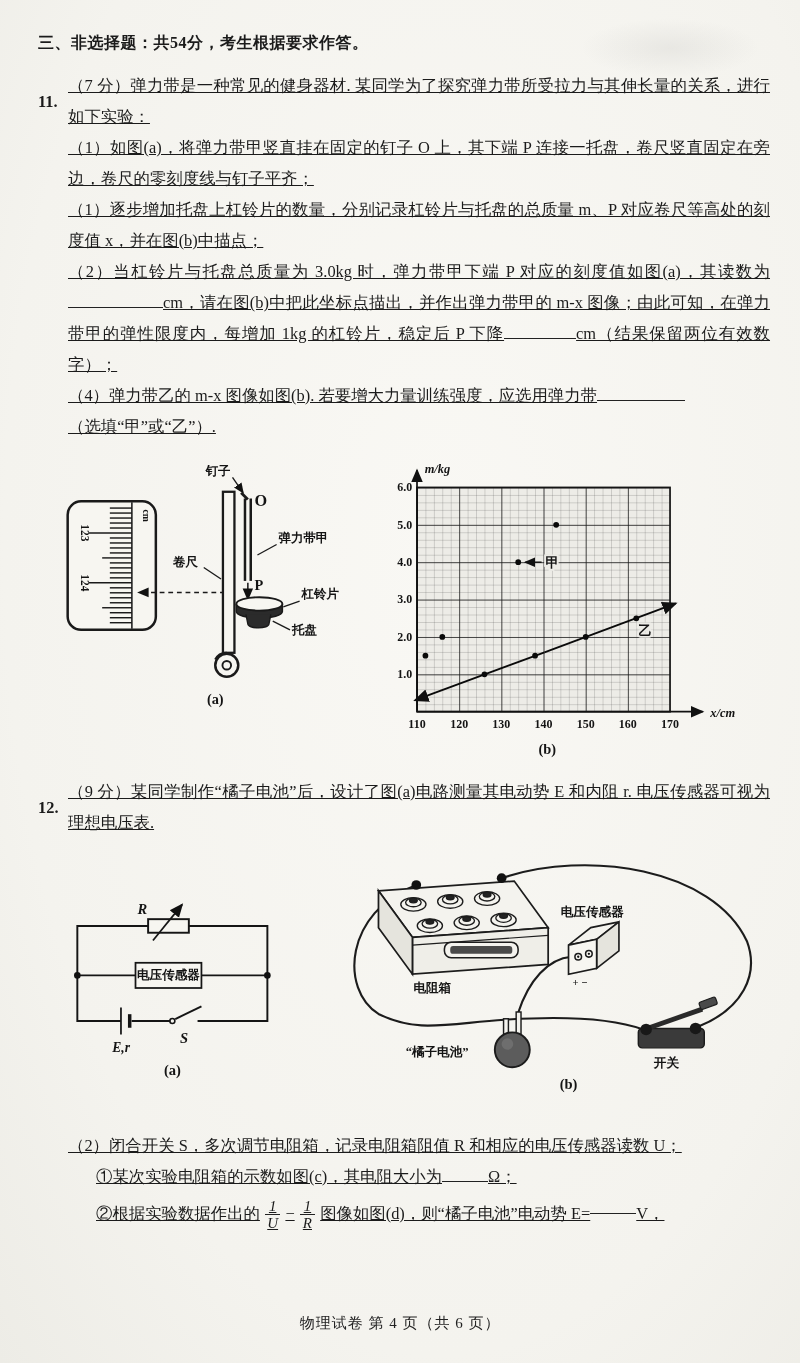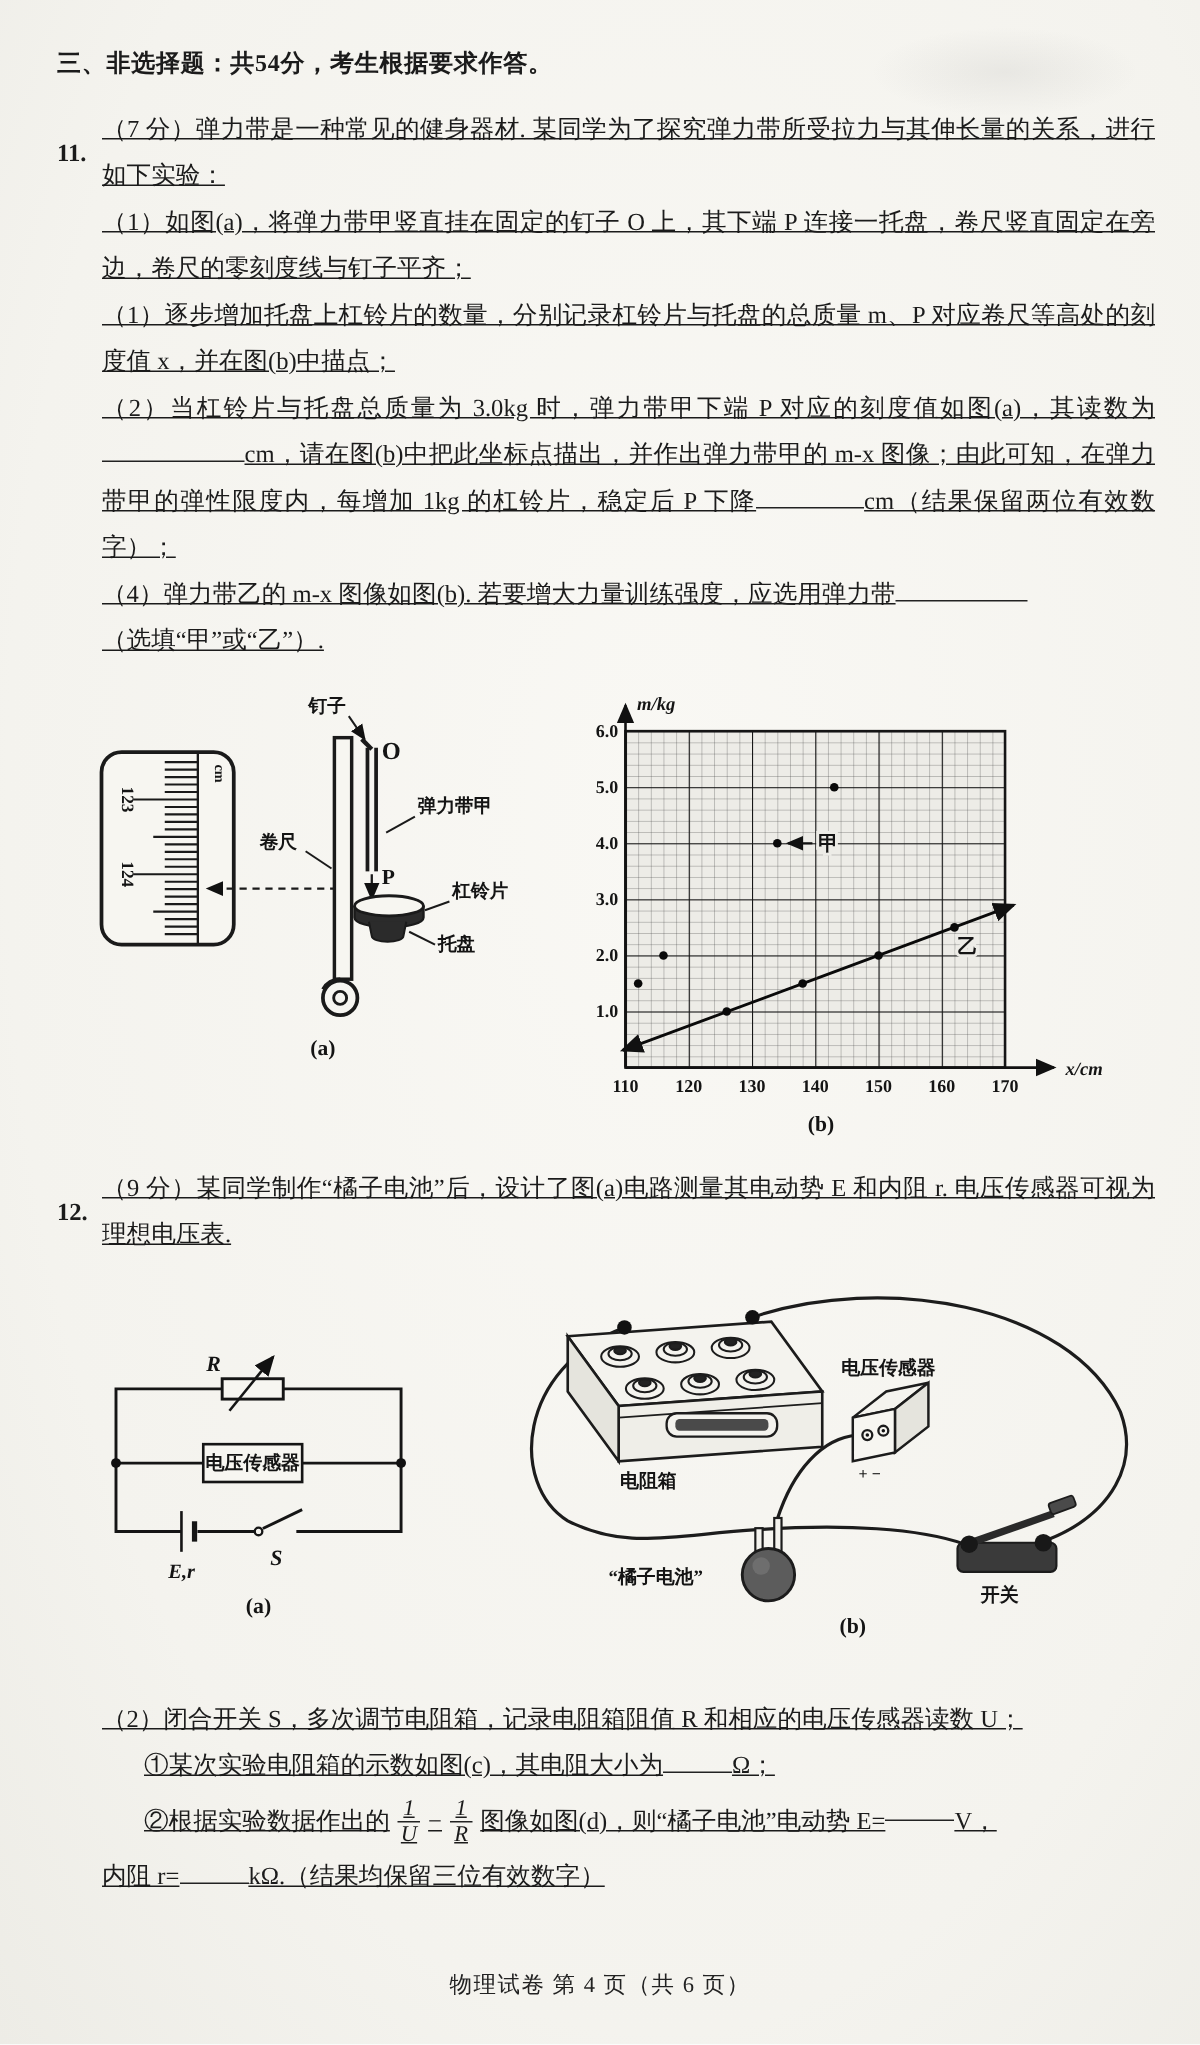--- a/index.html
+++ b/index.html
@@ -338,19 +338,18 @@
           </span>
         <span>−</span>
         <span class="frac">
             <span class="num">1</span>
             <span class="den">R</span>
           </span>
         <span>图像如图(d)，则“橘子电池”电动势 E=</span>
         <span class="blank w46"></span>
         <span>V，</span>
       </p>
-      <p><span>内阻 r=</span><span class="blank w46"></span><span>kΩ.（结果均保留三位有效数字）</span></p>
     </div>
 
   </div>
 
   <div class="footer">物理试卷 第 4 页（共 6 页）</div>
 </div>
 
 </body></html>

